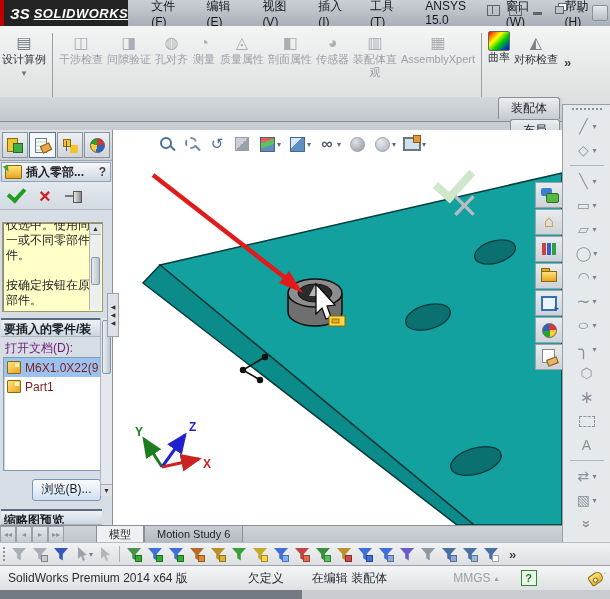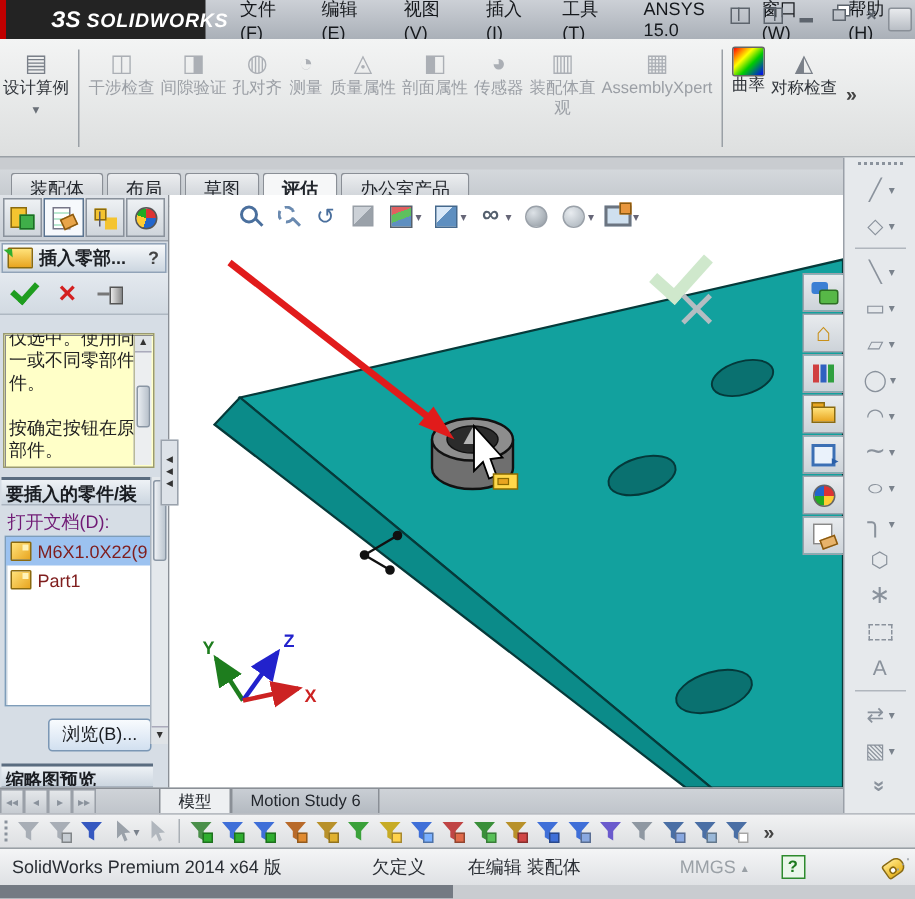--- a/index.html
+++ b/index.html
@@ -7,22 +7,22 @@
        font-family:"Liberation Sans","DejaVu Sans",sans-serif;font-size:12px;
        background:#c9ccd0;-webkit-font-smoothing:antialiased;}
   .abs{position:absolute;}
 
   
   #menubar{left:0;top:0;width:610px;height:26px;background:linear-gradient(#ccd0d6,#aab0b8);
            border-bottom:1px solid #8f959c;display:flex;align-items:stretch;}
   #logo{width:137px;background:#232323;color:#fff;display:flex;align-items:center;gap:4px;
         padding-left:10px;box-sizing:border-box;position:relative;}
   #logo::before{content:"";position:absolute;left:0;top:0;width:4px;height:100%;background:#c00000;}
-  .logo-mark{font-style:italic;font-weight:bold;font-size:15px;margin-left:24px;}
-  .logo-name{font-style:italic;font-weight:bold;font-size:13px;letter-spacing:.5px;}
+  .logo-mark{font-style:italic;font-weight:bold;font-size:15px;}
+  .logo-name{font-style:italic;font-weight:bold;font-size:13px;letter-spacing:.5px;text-decoration:underline;}
   #menus{display:flex;align-items:center;gap:2px;padding-left:14px;}
   .menu-item{padding:3px 9px;color:#15181c;cursor:default;}
   #menu-right-icon{position:absolute;right:2px;top:5px;width:14px;height:14px;
         background:linear-gradient(#e8eaed,#b9bec5);border:1px solid #8a9098;border-radius:2px;}
 
   
   #commandbar{left:0;top:26px;width:610px;height:79px;background:linear-gradient(#f3f4f4,#dddfdf);
               border-bottom:1px solid #9aa0a6;display:flex;align-items:flex-start;padding-top:5px;box-sizing:border-box;}
   .cm-tool{display:flex;flex-direction:column;align-items:center;max-width:44px;padding:0 2px;
            text-align:center;font-size:11px;line-height:13px;color:#30343a;}
@@ -32,22 +32,22 @@
           font-size:16px;color:#abafb5;}
   .cm-tool:not(.disabled) .cm-ico{color:#7a8089;}
   .cm-ico.rainbow{width:20px;height:18px;border:1px solid #666;border-radius:2px;
           background:linear-gradient(135deg,#f00,#ff0 35%,#0c0 60%,#00f);}
   .cm-sep{width:1px;align-self:stretch;background:#9aa0a6;margin:2px 4px 6px 4px;}
   #design-study{max-width:50px;}
   .cm-drop{font-size:9px;color:#6a7078;margin-top:1px;}
   #cm-overflow{margin-left:4px;margin-top:24px;color:#444;font-weight:bold;font-size:13px;}
 
   
-  #tabstrip{left:0;top:113px;width:562px;height:25px;background:linear-gradient(#d4d8dc,#c2c7cc);
-            border-bottom:1px solid #8a8f96;display:flex;align-items:flex-end;padding-left:7px;box-sizing:border-box;}
+  #tabstrip{left:0;top:97px;width:562px;height:25px;background:linear-gradient(#d4d8dc,#c2c7cc);
+            border-bottom:1px solid #8a8f96;display:flex;align-items:flex-end;padding-left:20px;box-sizing:border-box;flex-direction:column;}
   .rtab{height:21px;line-height:21px;padding:0 12px;margin-right:2px;border:1px solid #8a8f96;border-bottom:none;
         border-radius:3px 3px 0 0;background:linear-gradient(#eceef0,#c6cbd1);color:#22262c;}
   .rtab.active{background:#f6f7f8;font-weight:bold;}
   #winctrl{position:absolute;right:22px;top:4px;display:flex;gap:8px;align-items:center;}
   .wc{width:14px;height:12px;display:inline-flex;align-items:center;justify-content:center;
       color:#5d646d;font-size:12px;font-weight:bold;position:relative;}
   .wc-split1::before,.wc-split2::before{content:"";width:11px;height:9px;border:1px solid #5d646d;}
   .wc-split1::after{content:"";position:absolute;left:6px;top:1px;width:1px;height:9px;background:#5d646d;}
   .wc-split2::after{content:"";position:absolute;left:8px;top:1px;width:1px;height:9px;background:#5d646d;}
   .wc-min::before{content:"";width:9px;height:3px;background:#5d646d;margin-top:7px;}
@@ -647,21 +647,21 @@
 </div>
 
 <div id="bottomtabs" class="abs">
   <div style="display:flex">
 
   <div class="nav-btn">◂◂</div>
       <div class="nav-btn">◂</div>
       <div class="nav-btn">▸</div>
       <div class="nav-btn">▸▸</div>
     </div>
-  <div class="btab active" style="margin-left:42px">模型</div>
+  <div class="btab active" style="margin-left:32px">模型</div>
   <div class="btab inactive">Motion Study 6</div>
 </div>
 
 <div id="filterbar" class="abs">
   <div id="fb-grip"></div>
   <div style="display:flex;gap:3px;align-items:center">
 
       <span style="display:flex;align-items:center">
         <span class="fb-item" style="color: rgb(168, 174, 182);">
           <svg width="16" height="16" fill="currentColor">

